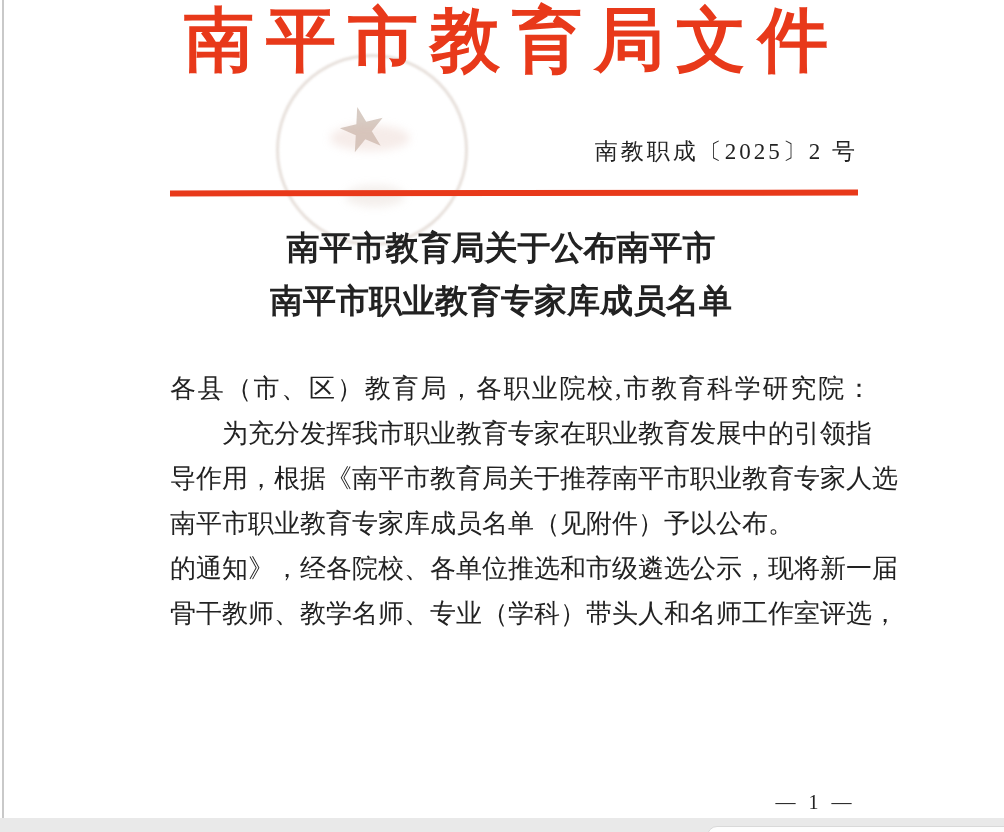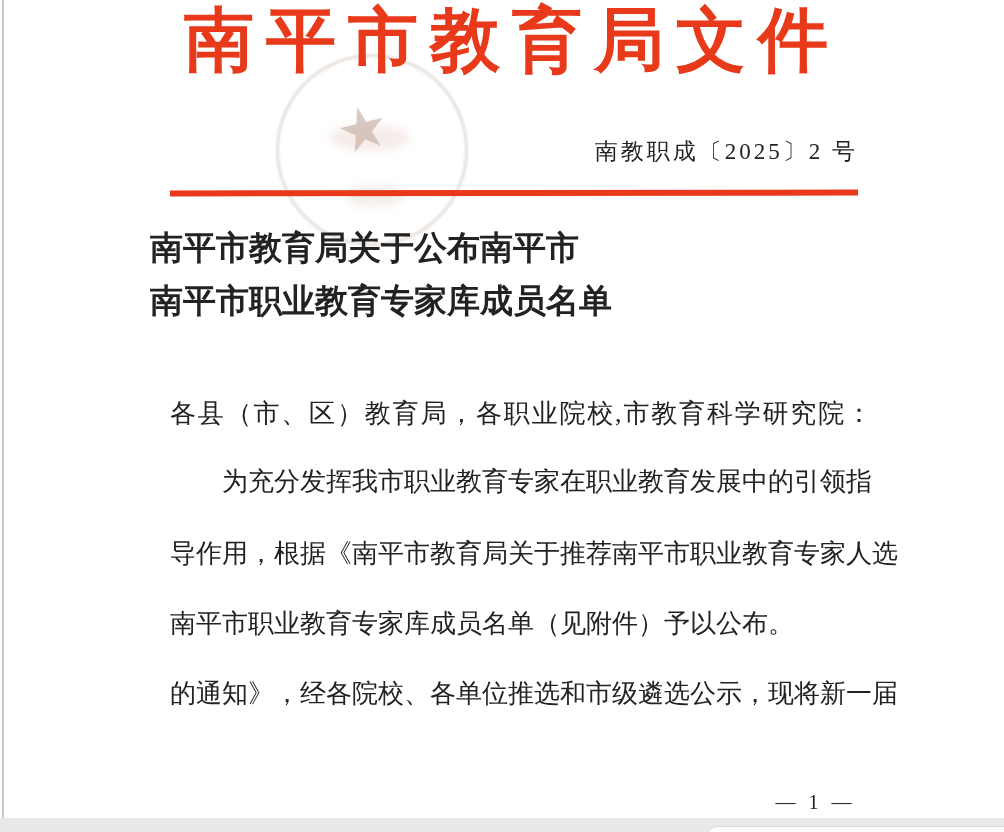--- a/index.html
+++ b/index.html
@@ -89,44 +89,43 @@
     left: 170px; top: 190px;
     width: 688px; height: 6px;
     background: var(--accent_red, #e8391a);
     transform: rotate(-0.08deg);
   }
 
   .doc-title {
     position: absolute;
     left: 150px; top: 222px;
     width: 702px;
-    text-align: left;
+    text-align: center;
     font-size: 33px;
     font-weight: bold;
     line-height: 53px;
     color: var(--ink, #222222);
     white-space: nowrap;
   }
 
   .body-text {
     position: absolute;
     left: 170px; top: 366px;
     width: 702px;
     font-size: 26px;
     line-height: 45px;
     color: var(--ink, #222222);
   }
   .bline {
     width: 100%;
     white-space: nowrap;
     text-align: justify;
     text-align-last: justify;
-    margin-top: 25px;
   }
-  .bline.indent { padding-left: 52px; box-sizing: border-box; font-family: Liberation Mono, monospace; }
+  .bline.indent { padding-left: 52px; box-sizing: border-box; }
   .bline.no-justify { text-align: left; text-align-last: left; }
 
   .page-number {
     position: absolute;
     left: 723px; top: 791px;
     width: 185px;
     text-align: center;
     font-size: 20px;
     letter-spacing: 4px;
     color: var(--ink, #222222);
@@ -171,20 +170,21 @@
     <div>南平市教育局关于公布南平市</div>
     <div>南平市职业教育专家库成员名单</div>
   </div>
 
   <div class="body-text">
     <div class="bline">各县（市、区）教育局，各职业院校,市教育科学研究院：</div>
     <div class="bline indent">为充分发挥我市职业教育专家在职业教育发展中的引领指</div>
     <div class="bline">导作用，根据《南平市教育局关于推荐南平市职业教育专家人选</div>
     <div class="bline no-justify">南平市职业教育专家库成员名单（见附件）予以公布。</div>
     <div class="bline">的通知》，经各院校、各单位推选和市级遴选公示，现将新一届</div>
+    <div class="bline">骨干教师、教学名师、专业（学科）带头人和名师工作室评选，</div>
   </div>
 
   <div class="page-number">— 1 —</div>
 
   <div class="bottom-strip"></div>
   <div class="floating-bar"></div>
 
 </div>
 
 </body></html>

